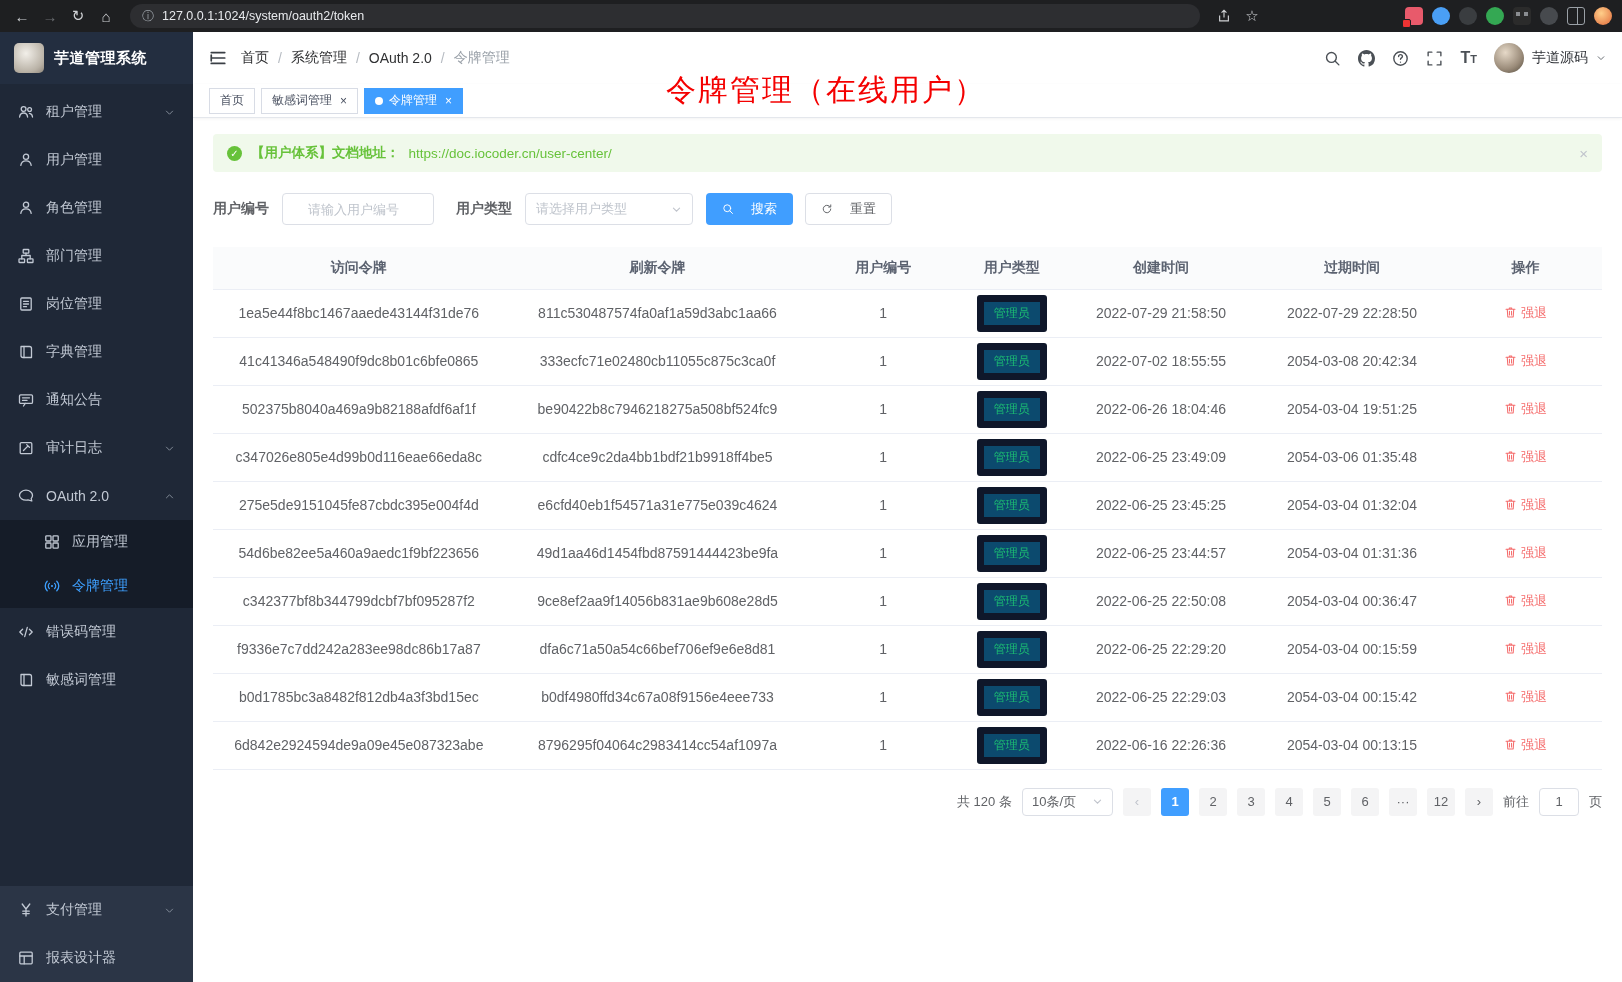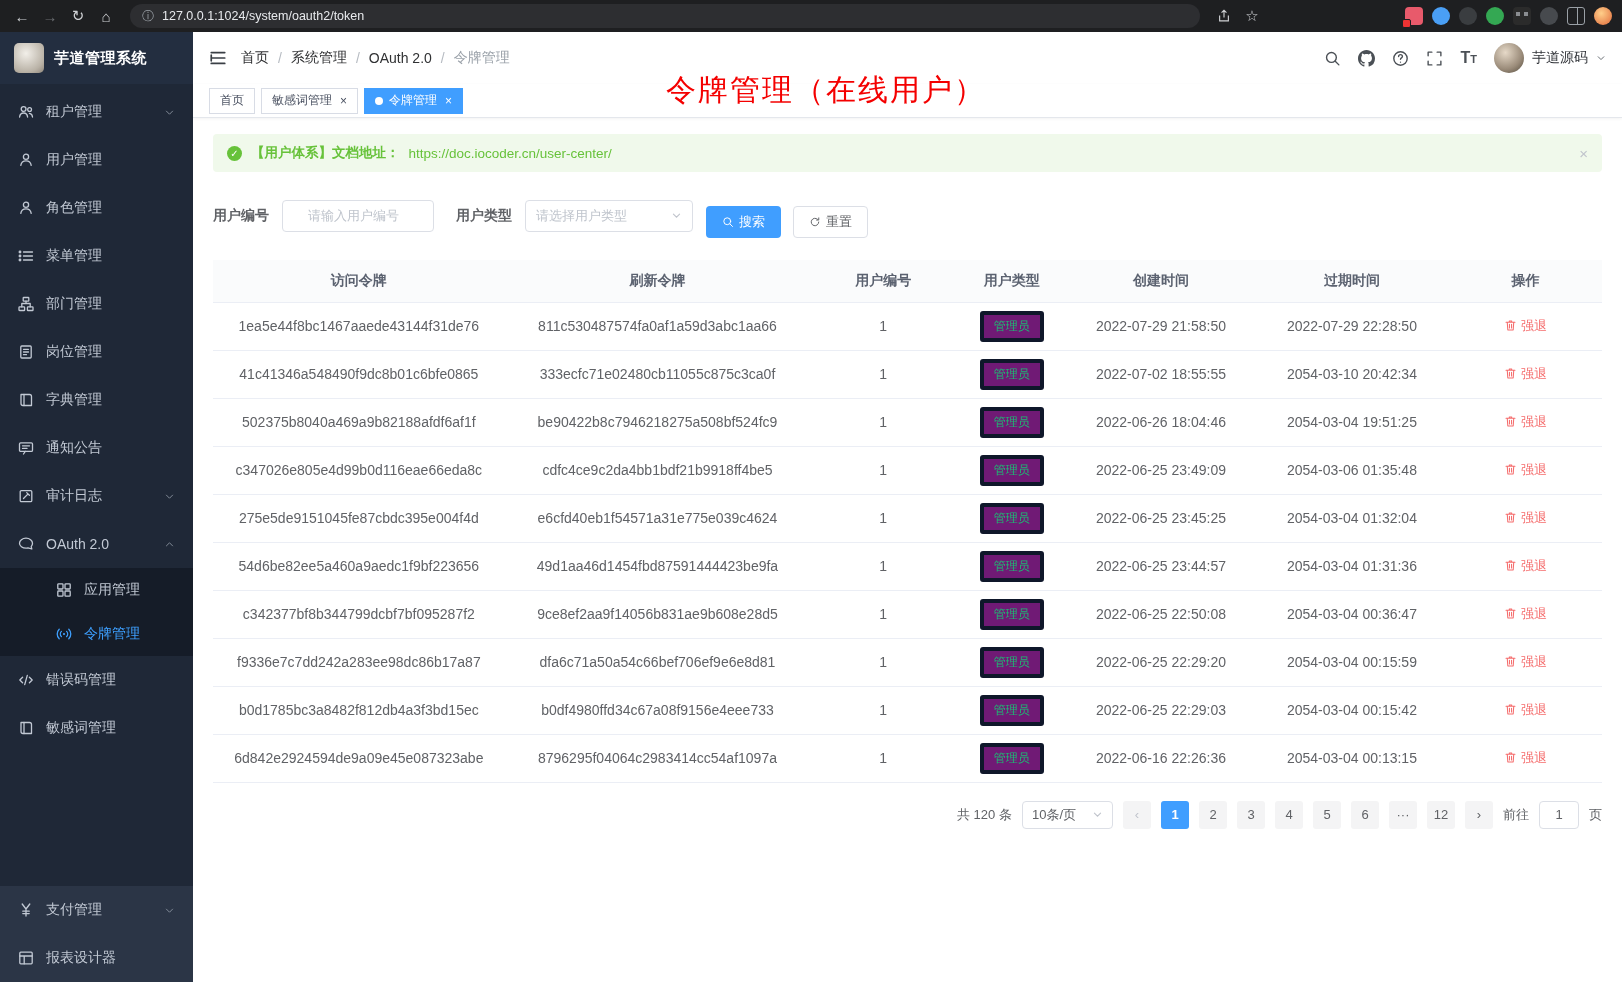--- a/index.html
+++ b/index.html
@@ -40,21 +40,21 @@
     background:radial-gradient(circle at 40% 35%, #f2efe9, #b9b2a6 70%, #8d857a); }
   .logo-title { color:#fff; font-size:15px; font-weight:700; letter-spacing:.5px; }
   .menu { flex:1; display:flex; flex-direction:column; padding-top:4px; overflow:hidden; }
   .menu-item { height:48px; flex-shrink:0; display:flex; align-items:center; gap:12px;
     padding:0 18px; font-size:14px; color:#c2c9d4; cursor:pointer; }
   .mi-icon, .mi-icon svg { width:16px; height:16px; }
   .mi-label { flex:1; white-space:nowrap; }
   .mi-arrow svg { width:11px; height:11px; color:#8b94a1; }
   .mi-arrow.up { transform:rotate(180deg); }
   .submenu { background:#151c28; }
-  .submenu .menu-item { height:44px; padding-left:56px; }
+  .submenu .menu-item { height:44px; padding-left:44px; }
   .menu-item.active { color:#3ea0ff; }
   .menu-bottom { margin-top:auto; background:#2b3546; }
   .menu-bottom .menu-item { background:#2b3546; }
 
   
   .main { flex:1; display:flex; flex-direction:column; background:#fff; min-width:0; }
 
   .navbar { height:52px; display:flex; align-items:center; padding:0 16px; gap:14px; flex-shrink:0; }
   .hamburger { cursor:pointer; color:#3a3f45; }
   .hamburger svg { width:18px; height:18px; }
@@ -95,36 +95,36 @@
   .f-label { font-weight:700; color:#606266; margin-right:13px; }
   .f-label.second { margin-left:22px; }
   .f-input { width:152px; height:32px; border:1px solid #dcdfe6; border-radius:4px;
     padding:0 25px; font-size:13px; color:#606266; outline:none;
     font-family:"Liberation Sans","DejaVu Sans",sans-serif; }
   .f-input::placeholder { color:#bfc4cc; }
   .f-select { width:168px; height:32px; border:1px solid #dcdfe6; border-radius:4px;
     display:flex; align-items:center; justify-content:space-between; padding:0 10px;
     color:#bfc4cc; font-size:13px; background:#fff; cursor:pointer; }
   .f-select svg { width:11px; height:11px; color:#c0c4cc; }
-  .btn { height:32px; border-radius:4px; display:inline-flex; align-items:center; gap:5px;
-    padding:0 15px; font-size:13px; cursor:pointer; border:1px solid transparent;margin-top:13px; }
+  .btn { height:32px; border-radius:4px; display:inline-flex; align-items:center; gap:17px;
+    padding:0 15px; font-size:13px; cursor:pointer; border:1px solid transparent; }
   .btn.primary { background:#409eff; color:#fff; margin-left:13px; }
   .btn.plain { background:#fff; border-color:#dcdfe6; color:#606266; margin-left:12px;text-align:center; }
   .btn svg { width:12px; height:12px; }
 
   .table-wrap { margin-top:22px; }
   table { width:100%; border-collapse:collapse; table-layout:fixed; }
   th { height:42px; background:#fafbfc; color:#5b6270; font-size:14px; font-weight:700;
     border-bottom:1px solid #ebeef5; text-align:center; }
   td { height:48px; text-align:center; font-size:14px; color:#606266; border-bottom:1px solid #ebeef5;
     overflow:hidden; white-space:nowrap; }
   col.c1{width:21%} col.c2{width:22%} col.c3{width:10.5%} col.c4{width:8%}
   col.c5{width:13.5%} col.c6{width:14%} col.c7{width:11%}
-  .badge { display:inline-block; padding:3px 10px; border-radius:3px; background:#701a75;
-    border:4px solid #0f172a; color:#1cbd72; font-size:12px; }
+  .badge { display:inline-block; padding:3px 10px; border-radius:3px; background:#0c4a6e;
+    border:7px solid #0f172a; color:#1cbd72; font-size:12px; }
   .kick { color:#f56c6c; display:inline-flex; align-items:center; gap:4px; font-size:13px; cursor:pointer; }
   .kick svg { width:13px; height:13px; }
 
   .pager { margin-top:18px; display:flex; justify-content:flex-end; align-items:center;
     gap:10px; font-size:13px; color:#606266; }
   .psize { height:28px; border:1px solid #dcdfe6; border-radius:4px; display:flex;
     align-items:center; gap:16px; padding:0 9px; color:#606266; cursor:pointer; background:#fff; }
   .psize svg { width:11px; height:11px; color:#c0c4cc; }
   .pbtn { min-width:28px; height:28px; border-radius:3px; background:#f4f4f5; display:flex;
     align-items:center; justify-content:center; color:#606266; font-size:13px; cursor:pointer;
@@ -208,31 +208,20 @@
             <svg viewBox="0 0 16 16" fill="none" stroke="currentColor" stroke-width="1.3" stroke-linecap="round" stroke-linejoin="round">
               <circle cx="8" cy="4.8" r="2.6"></circle>
               <path d="M2.8 13.4c.4-3 2.4-4.6 5.2-4.6s4.8 1.6 5.2 4.6"></path>
             </svg>
           </span>
           <span class="mi-label">角色管理</span>
         </div>
         <div class="menu-item">
           <span class="mi-icon">
             <svg viewBox="0 0 16 16" fill="none" stroke="currentColor" stroke-width="1.3" stroke-linecap="round" stroke-linejoin="round">
-              <path d="M5.5 4h9M5.5 8h9M5.5 12h9"></path>
-              <circle cx="2" cy="4" r=".8"></circle>
-              <circle cx="2" cy="8" r=".8"></circle>
-              <circle cx="2" cy="12" r=".8"></circle>
-            </svg>
-          </span>
-          <span class="mi-label">菜单管理</span>
-        </div>
-        <div class="menu-item">
-          <span class="mi-icon">
-            <svg viewBox="0 0 16 16" fill="none" stroke="currentColor" stroke-width="1.3" stroke-linecap="round" stroke-linejoin="round">
               <rect x="5.2" y="1.5" width="5.6" height="3.6" rx=".6"></rect>
               <rect x="1" y="10.9" width="5.6" height="3.6" rx=".6"></rect>
               <rect x="9.4" y="10.9" width="5.6" height="3.6" rx=".6"></rect>
               <path d="M8 5.1v2.4M3.8 10.9V7.5h8.4v3.4"></path>
             </svg>
           </span>
           <span class="mi-label">部门管理</span>
         </div>
         <div class="menu-item">
           <span class="mi-icon">
@@ -502,21 +491,21 @@
                     </span>
                     <span>强退</span>
                   </span></td>
               </tr>
               <tr>
                 <td>41c41346a548490f9dc8b01c6bfe0865</td>
                 <td>333ecfc71e02480cb11055c875c3ca0f</td>
                 <td>1</td>
                 <td><span class="badge">管理员</span></td>
                 <td>2022-07-02 18:55:55</td>
-                <td>2054-03-10 20:42:34</td>
+                <td>2054-03-08 20:42:34</td>
                 <td><span class="kick">
                     <span>
                       <svg viewBox="0 0 16 16" fill="none" stroke="currentColor" stroke-width="1.3" stroke-linecap="round" stroke-linejoin="round">
                         <path d="M2.5 4h11M6.5 4V2.5h3V4M4 4l.7 9.5h6.6L12 4M6.7 6.5v4.5M9.3 6.5v4.5"></path>
                       </svg>
                     </span>
                     <span>强退</span>
                   </span></td>
               </tr>
               <tr>

